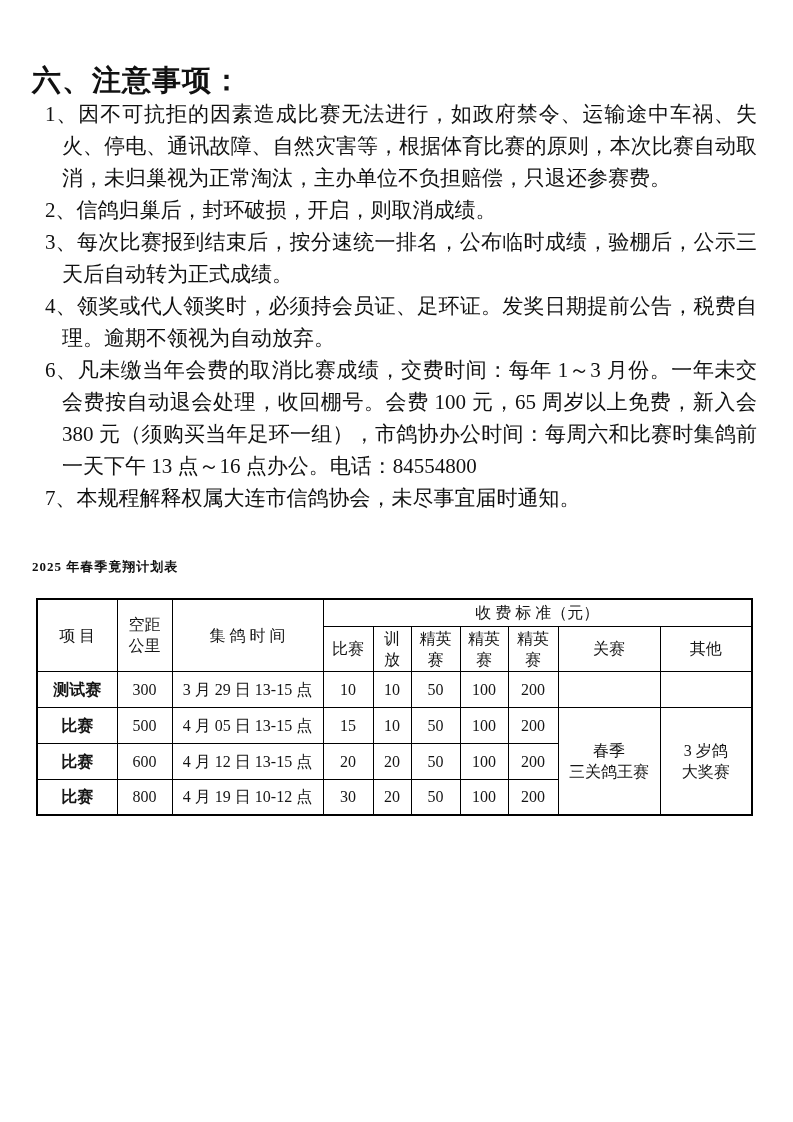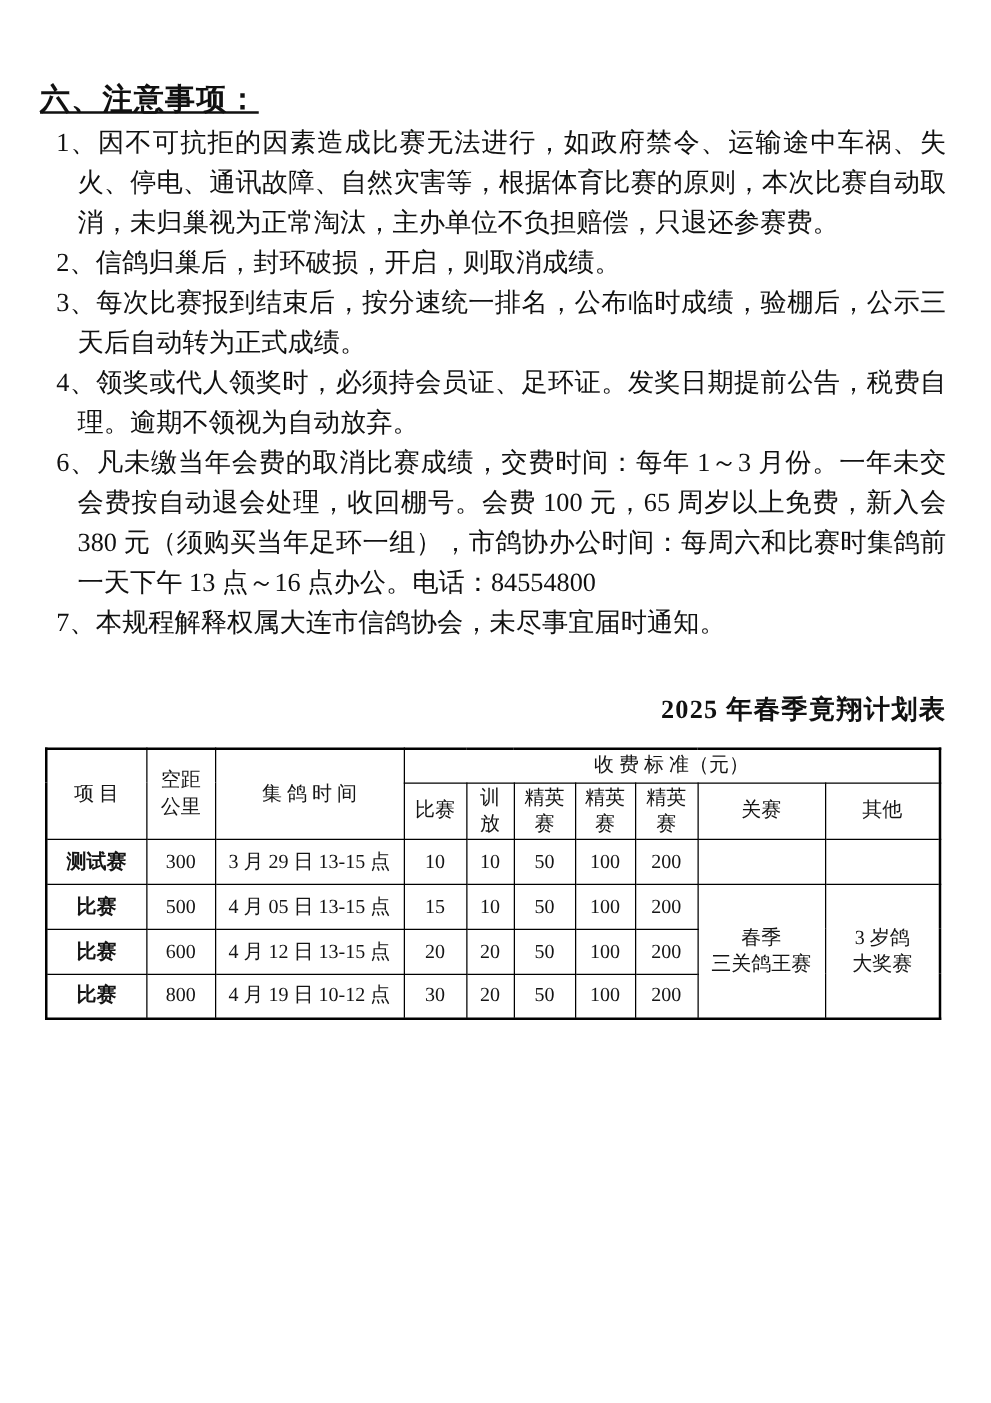--- a/index.html
+++ b/index.html
@@ -8,39 +8,38 @@
     background: #ffffff;
     overflow: hidden;
     font-family: "Liberation Serif", "DejaVu Serif", serif;
     color: #111111;
   }
   .page {
     width: 793px; height: 1122px;
     padding: 64px 36px 0 32px;
   }
   .section-heading {
-    font-size: 24px;
+    font-size: 29px;
     font-weight: bold;
     line-height: 32px;
     letter-spacing: 1px;
-    text-decoration: underline;
   }
   .notice-list { margin-top: 2px; }
   .notice-item {
     font-size: 21px;
     line-height: 32px;
     text-align: justify;
     margin-left: 13px;      
     padding-left: 17px;     
     text-indent: -17px;
   }
   .table-title {
     margin-top: 40px;
-    text-align: right;
-    font-size: 21px;
+    text-align: left;
+    font-size: 13px;
     font-weight: bold;
     line-height: 26px;
     letter-spacing: 1px;
   }
   table.schedule {
     margin: 18px auto 0 auto;
     width: 715px;
     border-collapse: collapse;
     table-layout: fixed;
     border: 2px solid #000;

